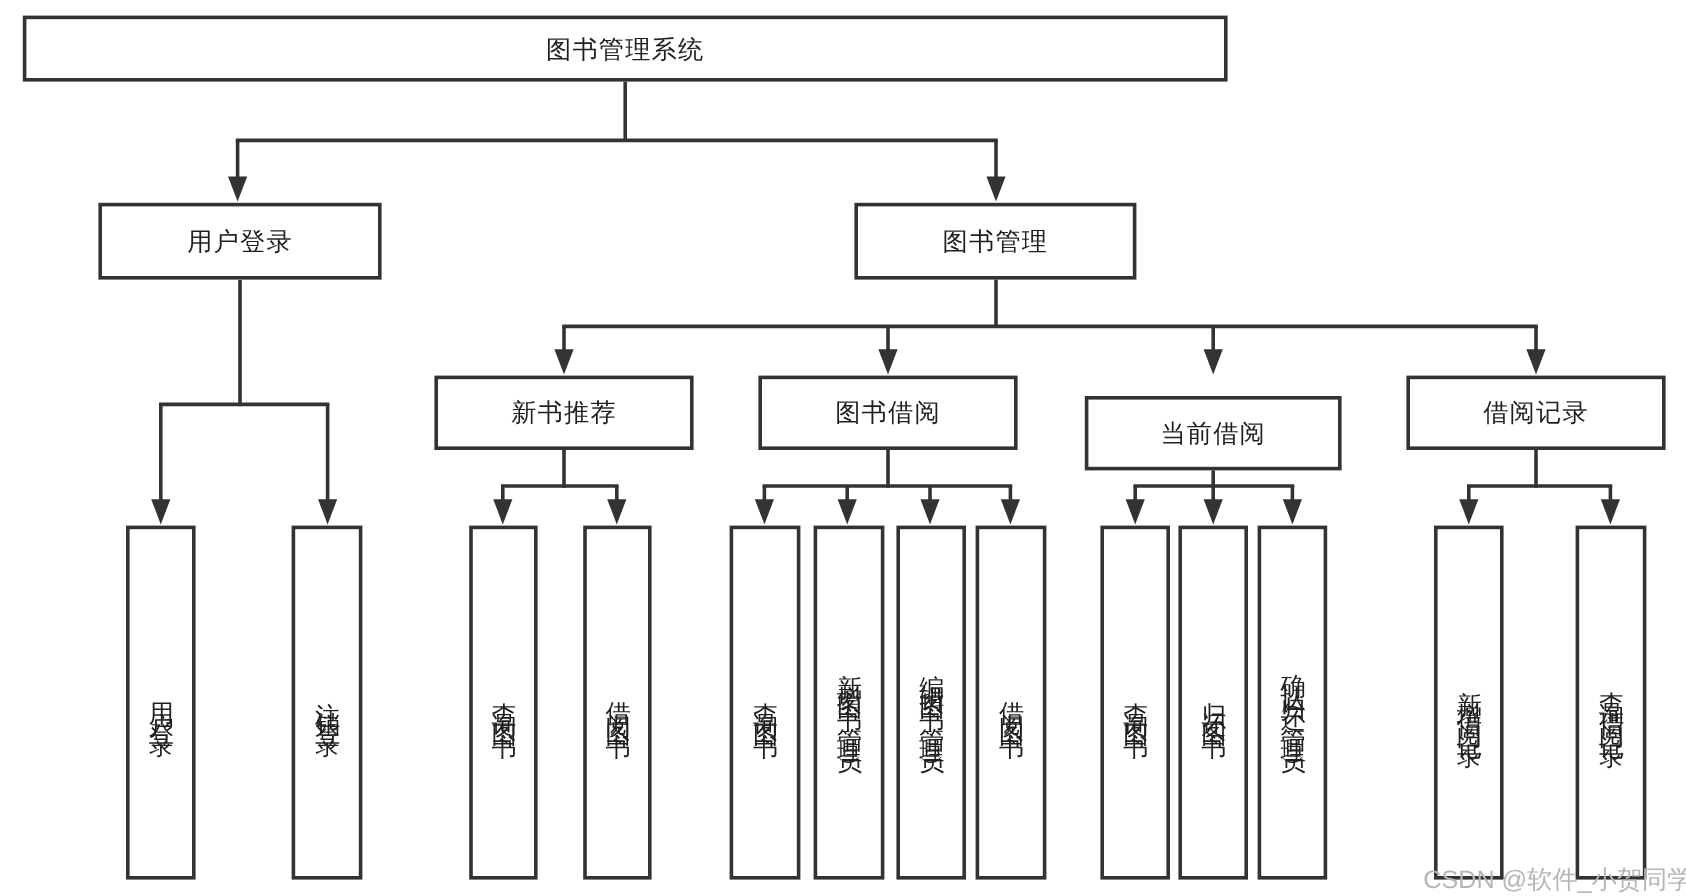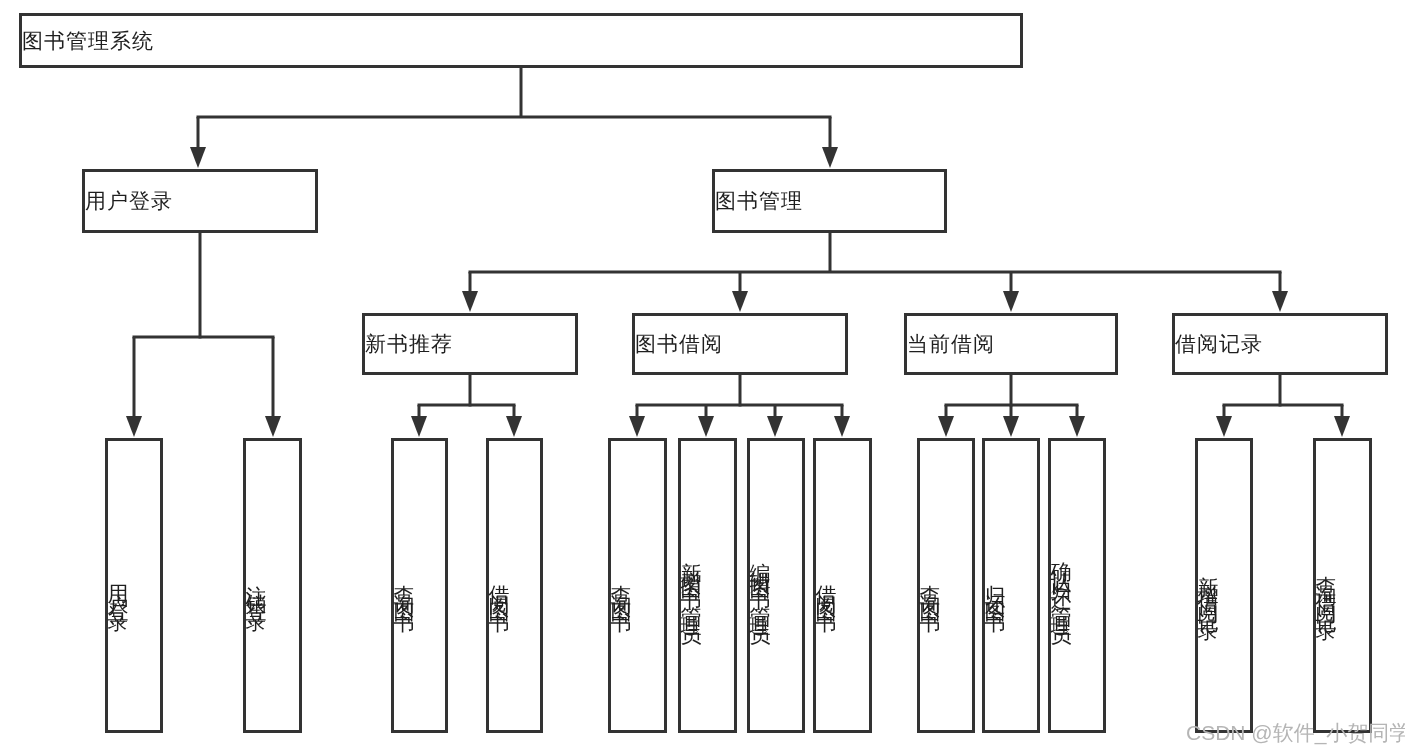--- a/index.html
+++ b/index.html
@@ -17,21 +17,21 @@
     overflow:hidden;
   }
   svg.connectors{position:absolute;left:0;top:0;z-index:0;}
   .connector-stroke{stroke:var(--line);stroke-width:3;fill:none;}
   .arrowhead{fill:var(--line);stroke:none;}
   .box{
     position:absolute;
     box-sizing:border-box;
     border:3px solid var(--line);
     background:var(--background);
-    display:flex;align-items:center;
+    display:flex;align-items:center;justify-content:center;
     z-index:1;
   }
   .lbl{
     font-size:21px;color:var(--text);letter-spacing:1px;white-space:nowrap;
   }
   .vlbl{
     writing-mode:vertical-rl;
     text-orientation:mixed;
     font-size:21px;color:var(--text);
     letter-spacing:9px;line-height:1;
@@ -123,21 +123,21 @@
   <div class="box" style="left:362px;top:313px;width:216px;height:62px">
     <span class="lbl">新书推荐</span>
   </div>
 
   <div class="box" style="left:712px;top:169px;width:235px;height:64px">
     <span class="lbl">图书管理</span>
   </div>
   <div class="box" style="left:632px;top:313px;width:216px;height:62px">
     <span class="lbl">图书借阅</span>
   </div>
-  <div class="box" style="left:904px;top:313px;width:214px;height:62px">
+  <div class="box" style="left:904px;top:330px;width:214px;height:62px">
     <span class="lbl">当前借阅</span>
   </div>
   <div class="box" style="left:1172px;top:313px;width:216px;height:62px">
     <span class="lbl">借阅记录</span>
   </div>
 
   <div class="box" style="left:105px;top:438px;width:58px;height:295px">
     <span class="vlbl">用户登录</span>
   </div>
   <div class="box" style="left:243px;top:438px;width:59px;height:295px">

